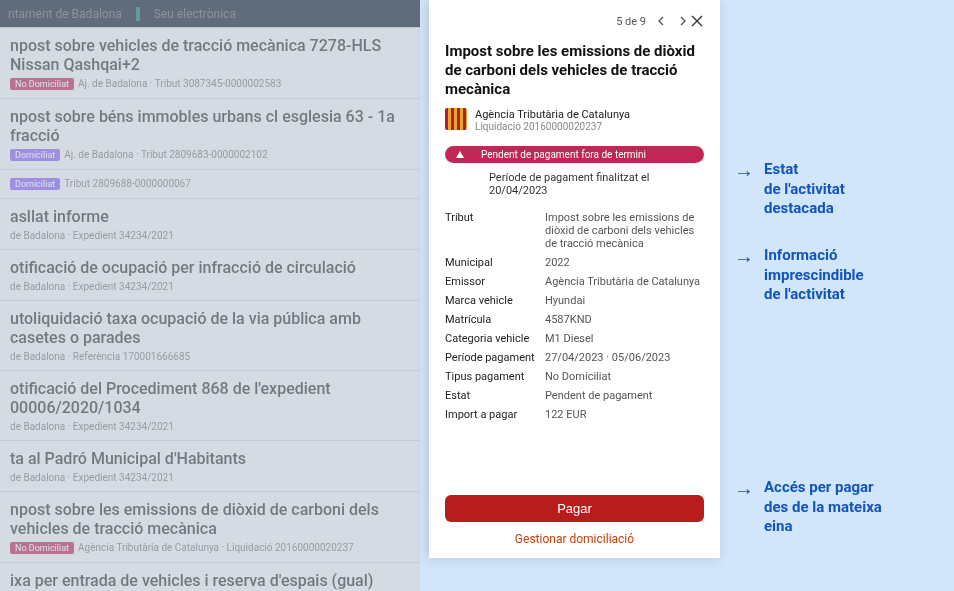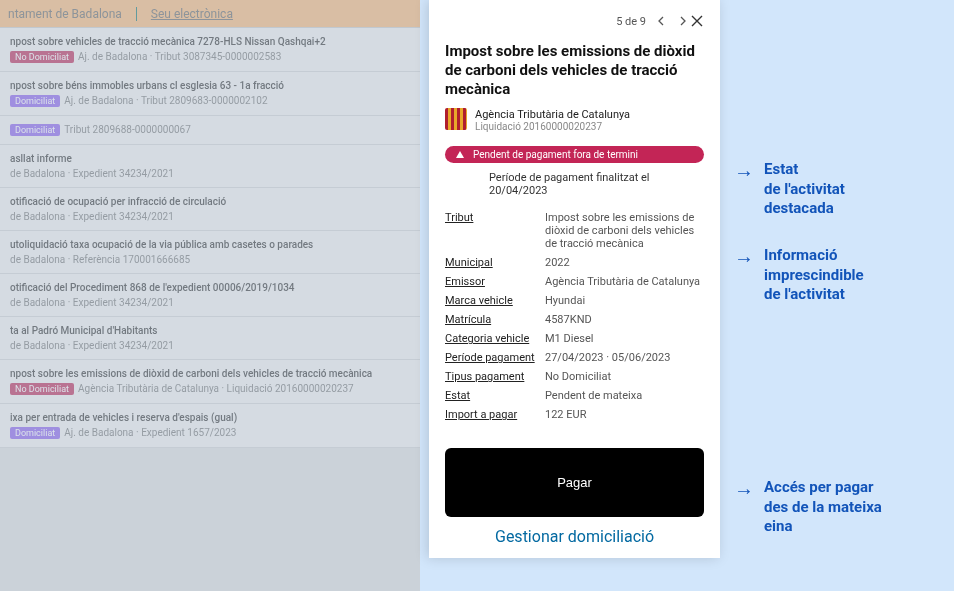--- a/index.html
+++ b/index.html
@@ -20,32 +20,32 @@
   background: #e0e0e0;
   filter: grayscale(5%);
   opacity: 0.6;
   z-index: 1;
 }
 .bg-header {
   display: flex;
   align-items: center;
   height: 28px;
   padding: 0 8px;
-  background: #fdba74;
+  background: #0f172a;
   border-bottom: 1px solid #ccc;
   font-size: 12px;
   color: #666;
 }
-.bg-header span + span { margin-left: 14px; border-left:1px solid #0f766e; padding-left:14px;text-decoration:underline; }
+.bg-header span + span { margin-left: 14px; border-left:4px solid #0f766e; padding-left:14px; }
 .bg-item {
   padding: 8px 10px;
   border-bottom: 1px solid #d5d5d5;
   background: #f2f2f2;
 }
-.bg-item-title { font-size: 10px; color: #333; margin-bottom: 4px; font-weight:500;}
+.bg-item-title { font-size: 16px; color: #333; margin-bottom: 4px; font-weight:500;}
 .bg-item-meta { font-size: 10px; color: #777; }
 .pill { display:inline-block; padding:1px 5px; border-radius:2px; font-size:9px; margin-right:4px; }
 .pill-red { background:#c32556; color:#fff; }
 .pill-blue { background:#8b5cf6; color:#fff; }
 .overlay-dim {
   position:absolute; left:0; top:0; width:420px; height:591px;
   background: rgba(120,120,120,0.15);
   z-index:2;
 }
 .modal {
@@ -81,43 +81,43 @@
   margin-bottom: 14px;
 }
 .issuer-logo {
   width:22px; height:22px;
   background: repeating-linear-gradient(90deg,#b01e2e,#b01e2e 3px,#e8a72a 3px,#e8a72a 6px);
   border-radius:2px;
 }
 .issuer-name { font-size:11px; color:#222; line-height:1.2;}
 .issuer-sub { font-size:10px; color:#888; }
 .status-badge {
-  display:inline-flex; align-items:flex-end; gap:8px;
+  display:inline-flex; align-items:flex-end; gap:16px;
   background:#c32556; color:#fff;
   padding: 3px 10px; border-radius:10px;
   font-size:10px;
   margin-bottom: 8px;
 }
 .period-text { font-size:11px; color:#333; margin-bottom:14px;margin-left:44px;}
 .section-title { font-size:12px; font-weight:700; margin-bottom:10px;}
 .kv-table { font-size:11px; color:#222; }
 .kv-row { display:flex; margin-bottom:6px; }
-.kv-label { width:100px; flex-shrink:0; color:#222;text-decoration:underline; }
+.kv-label { width:100px; flex-shrink:0; color:#222; }
 .kv-value { color:#555; }
 .actions { margin-top:auto; }
 .pay-btn {
   display:block; width:100%;
-  background:#000000; color:#fff;
+  background:#b91c1c; color:#fff;
   border:none; border-radius:6px;
-  padding:27px; font-size:13px;
+  padding:6px; font-size:13px;
   cursor:pointer; text-align:center;
 }
 .manage-link {
   display:block; text-align:center;
-  color:#0369a1; font-size:16px;
+  color:#c2410c; font-size:12px;
   margin-top:10px; cursor:pointer;
 }
 .annotation {
   position:absolute;
   display:flex; align-items:flex-start; gap:10px;
   color:#1254b9; font-weight:700;
   font-size:15px; line-height:1.3;
   z-index:4;
 }
 .annotation .arrow { font-size:20px; line-height:1; margin-top:0px;}
@@ -151,21 +151,21 @@
       </div>
       <div class="bg-item">
         <div class="bg-item-title">otificació de ocupació per infracció de circulació</div>
   <div class="bg-item-meta">de Badalona · Expedient 34234/2021</div>
       </div>
       <div class="bg-item">
         <div class="bg-item-title">utoliquidació taxa ocupació de la via pública amb casetes o parades</div>
   <div class="bg-item-meta">de Badalona · Referència 170001666685</div>
       </div>
       <div class="bg-item">
-        <div class="bg-item-title">otificació del Procediment 868 de l'expedient 00006/2019/1034</div>
+        <div class="bg-item-title">otificació del Procediment 868 de l'expedient 00006/2020/1034</div>
   <div class="bg-item-meta">de Badalona · Expedient 34234/2021</div>
       </div>
       <div class="bg-item">
         <div class="bg-item-title">ta al Padró Municipal d'Habitants</div>
   <div class="bg-item-meta">de Badalona · Expedient 34234/2021</div>
       </div>
       <div class="bg-item">
         <div class="bg-item-title">npost sobre les emissions de diòxid de carboni dels vehicles de tracció mecànica</div>
   <div class="bg-item-meta"><span class="pill pill-red">No Domiciliat</span>Agència Tributària de Catalunya · Liquidació 20160000020237</div>
       </div>
@@ -247,21 +247,21 @@
       <div class="kv-row">
         <div class="kv-label">Període pagament</div>
   <div class="kv-value">27/04/2023 · 05/06/2023</div>
       </div>
       <div class="kv-row">
         <div class="kv-label">Tipus pagament</div>
   <div class="kv-value">No Domiciliat</div>
       </div>
       <div class="kv-row">
         <div class="kv-label">Estat</div>
-  <div class="kv-value">Pendent de mateixa</div>
+  <div class="kv-value">Pendent de pagament</div>
       </div>
       <div class="kv-row">
         <div class="kv-label">Import a pagar</div>
   <div class="kv-value">122 EUR</div>
       </div>
     </div>
 
   <div class="actions">
     <button class="pay-btn">Pagar</button>
     <a class="manage-link">Gestionar domiciliació</a>

